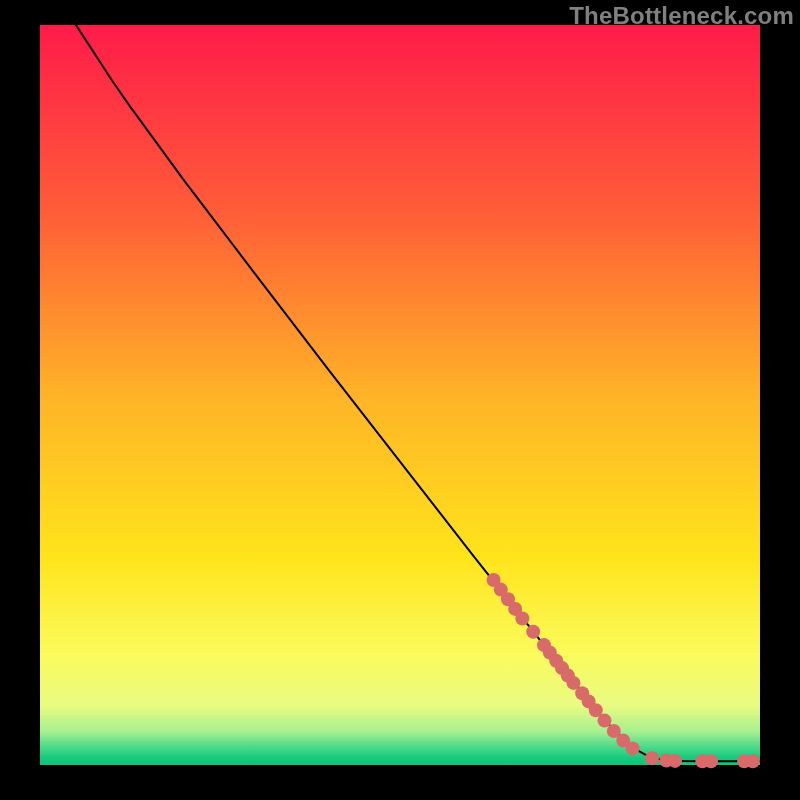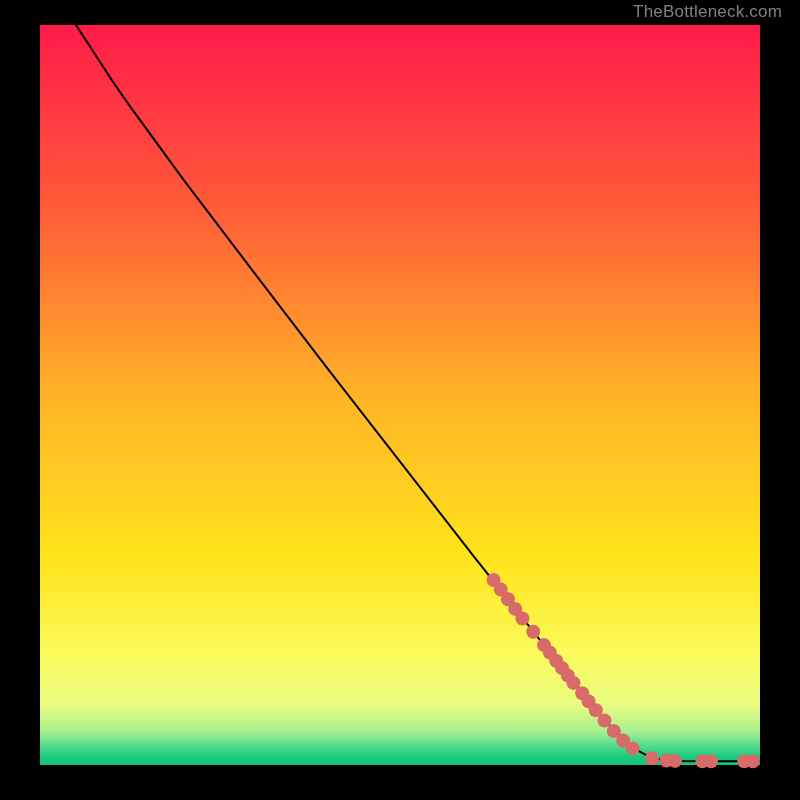--- a/index.html
+++ b/index.html
@@ -12,24 +12,24 @@
     background: #000;
   }
   .stage {
     position: relative;
     width: 800px;
     height: 800px;
   }
   .watermark {
     position: absolute;
     top: 2px;
-    right: 18px;
+    right: 6px;
     color: #808080;
-    font-size: 17px;
-    font-weight: 400;
+    font-size: 24px;
+    font-weight: 700;
     letter-spacing: 0.2px;
     z-index: 10;
   }
   svg {
     display: block;
     position: absolute;
     inset: 0;
   }
 </style>
 </head>

